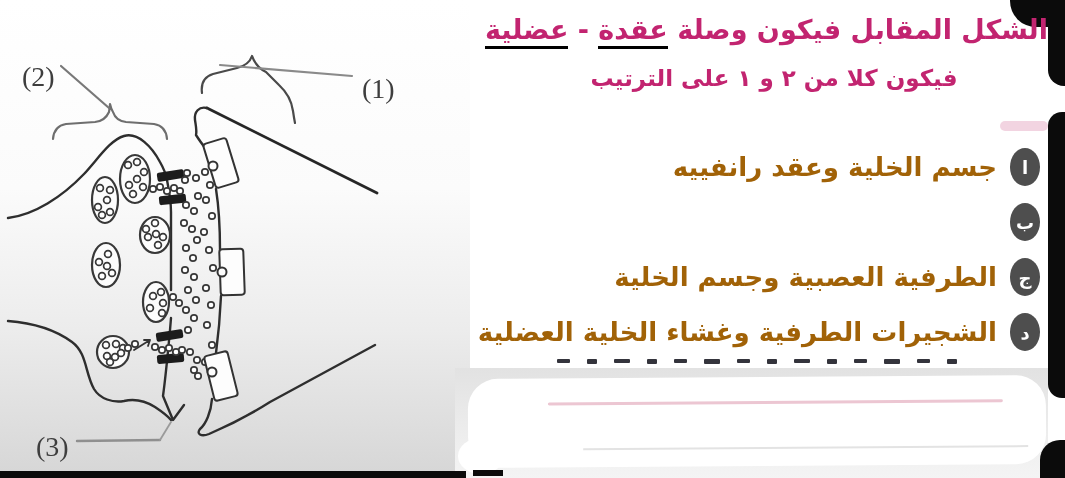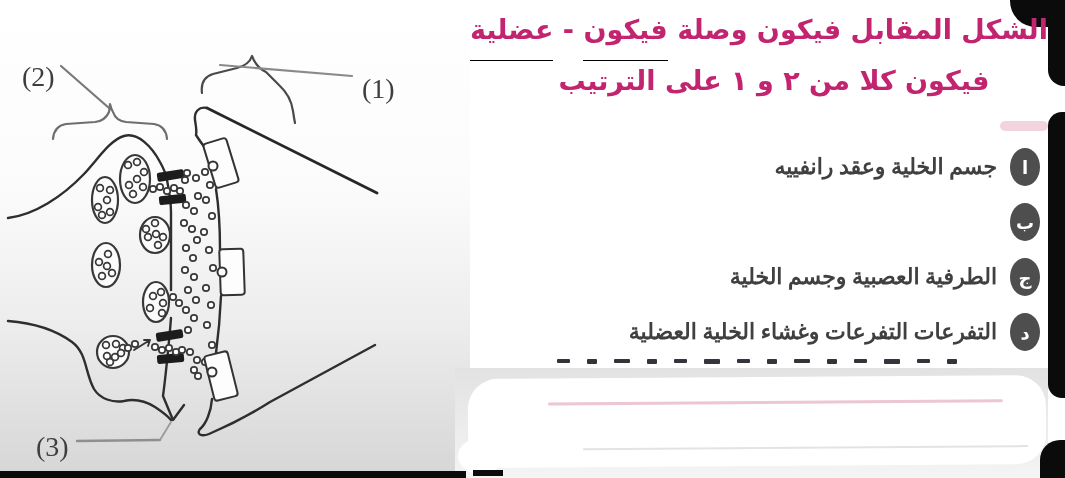--- a/index.html
+++ b/index.html
@@ -32,28 +32,28 @@
   .edge-top{position:absolute;right:0;top:0;width:17px;height:86px;background:#0b0b0b;border-bottom-left-radius:16px;}
   .edge-mid{position:absolute;right:0;top:112px;width:17px;height:286px;background:#0b0b0b;
     border-top-left-radius:14px;border-bottom-left-radius:14px;}
   .edge-bot{position:absolute;right:0;top:440px;width:25px;height:38px;background:#0b0b0b;border-top-left-radius:20px;}
 
   
   .content{position:absolute;left:500px;top:0;width:548px;height:478px;direction:rtl;}
   .q-title{position:absolute;left:0;top:10px;width:548px;text-align:center;
     color:#c22470;font-weight:bold;}
   .q-title .t-line1{font-size:27px;white-space:nowrap;line-height:1.45;}
-  .q-title .t-line2{font-size:27px;margin-top:13px;line-height:1.4;}
-  .q-title .u{border-bottom:1px solid #000000;padding-bottom:15px;}
+  .q-title .t-line2{font-size:23px;margin-top:13px;line-height:1.4;}
+  .q-title .u{border-bottom:3px solid #000000;padding-bottom:1px;}
 
   .options{position:absolute;right:8px;top:147px;width:520px;}
   .opt-row{display:flex;align-items:center;gap:13px;margin-bottom:15px;height:40px;cursor:default;}
   .opt-badge{flex:0 0 auto;width:30px;height:38px;border-radius:50%;background:#4e4e4e;color:#ffffff;
     display:flex;align-items:center;justify-content:center;font-size:18px;font-weight:bold;}
-  .opt-label{font-size:22px;font-weight:bold;color:#404040;white-space:nowrap;font-family:Liberation Serif, serif;}
+  .opt-label{font-size:26px;font-weight:bold;color:#a16207;white-space:nowrap;}
 
   
   .ln{fill:none;stroke:#2e2e2e;stroke-width:2.4;stroke-linecap:round;stroke-linejoin:round;}
   .dot{fill:#ffffff;stroke:#383838;stroke-width:1.7;}
   .ves{fill:#fcfcfc;stroke:#383838;stroke-width:2.2;}
   .rec{fill:#fdfdfd;stroke:#333333;stroke-width:2;}
   .bar{fill:#1c1c1c;}
   .lbl{font-family:"Liberation Serif",serif;font-size:28px;fill:#3e3e3e;}
   .brace{fill:none;stroke:#6e6e6e;stroke-width:2.2;stroke-linecap:round;stroke-linejoin:round;}
   .gline{fill:none;stroke:#8f8f8f;stroke-width:2.4;stroke-linecap:round;}
@@ -255,36 +255,36 @@
 
   <div class="strip-bottom-left"></div>
   <div class="strip-dash"></div>
   <div class="edge-corner"></div>
   <div class="edge-top"></div>
   <div class="edge-mid"></div>
   <div class="edge-bot"></div>
 
   <div class="content">
     <div class="q-title">
-      <div class="t-line1"><span>الشكل المقابل فيكون وصلة </span><span class="u">فيكون</span><span> - </span><span class="u">عضلية</span></div>
+      <div class="t-line1"><span>الشكل المقابل فيكون وصلة </span><span class="u">عقدة</span><span> - </span><span class="u">عضلية</span></div>
       <div class="t-line2">فيكون كلا من ٢ و ١ على الترتيب</div>
     </div>
 
     <div class="options">
       <div class="opt-row">
         <span class="opt-badge">ا</span>
         <span class="opt-label">جسم الخلية وعقد رانفييه</span>
       </div>
       <div class="opt-row">
         <span class="opt-badge">ب</span>
       </div>
       <div class="opt-row">
         <span class="opt-badge">ج</span>
         <span class="opt-label">الطرفية العصبية وجسم الخلية</span>
       </div>
       <div class="opt-row">
         <span class="opt-badge">د</span>
-        <span class="opt-label">التفرعات التفرعات وغشاء الخلية العضلية</span>
+        <span class="opt-label">الشجيرات الطرفية وغشاء الخلية العضلية</span>
       </div>
     </div>
   </div>
 
 </div>
 
 </body></html>

